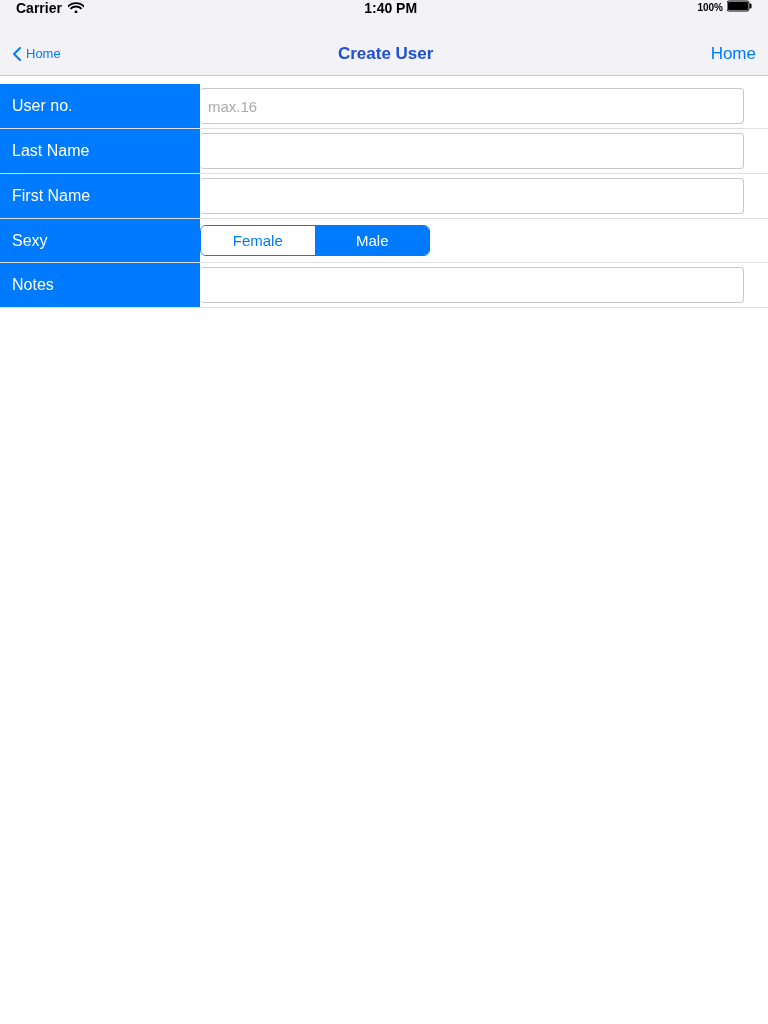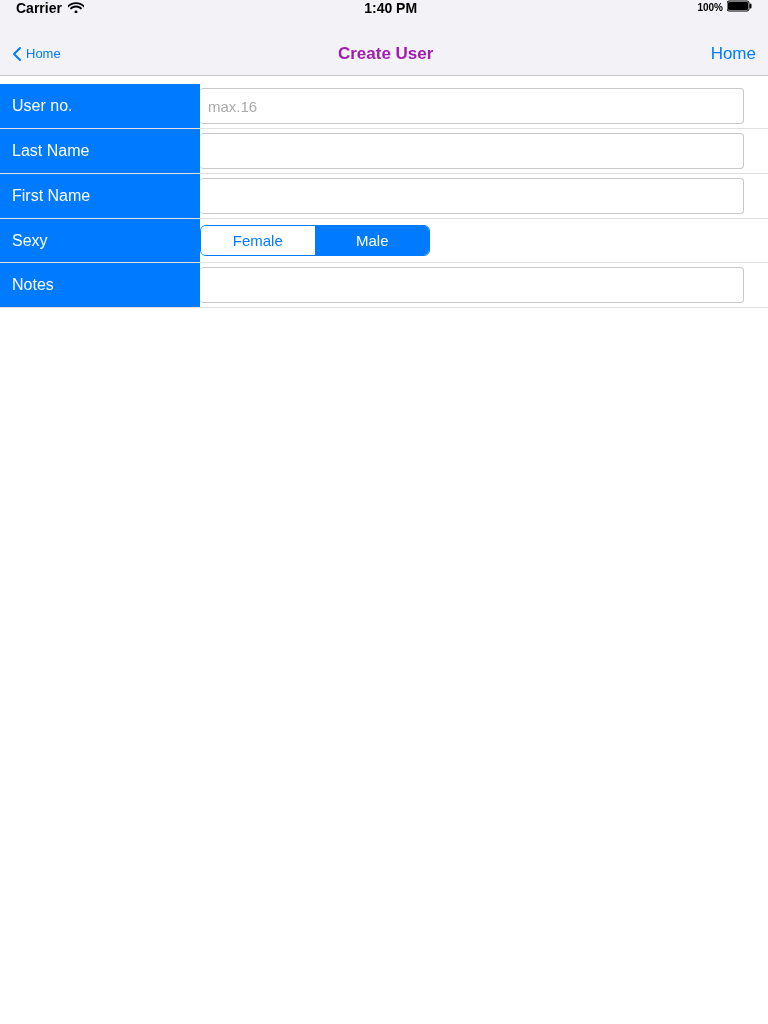--- a/index.html
+++ b/index.html
@@ -54,21 +54,21 @@
       align-items: center;
       color: #007aff;
       font-size: 13px;
       cursor: pointer;
       gap: 4px;
       text-align: center;
     }
     .nav-title {
       font-size: 17px;
       font-weight: 600;
-      color: #a21caf;
+      color: #1d4ed8;
     }
     .nav-save {
       color: #007aff;
       font-size: 17px;
       font-weight: 400;
       cursor: pointer;
       background: none;
       border: none;
     }
     .chevron-left {

